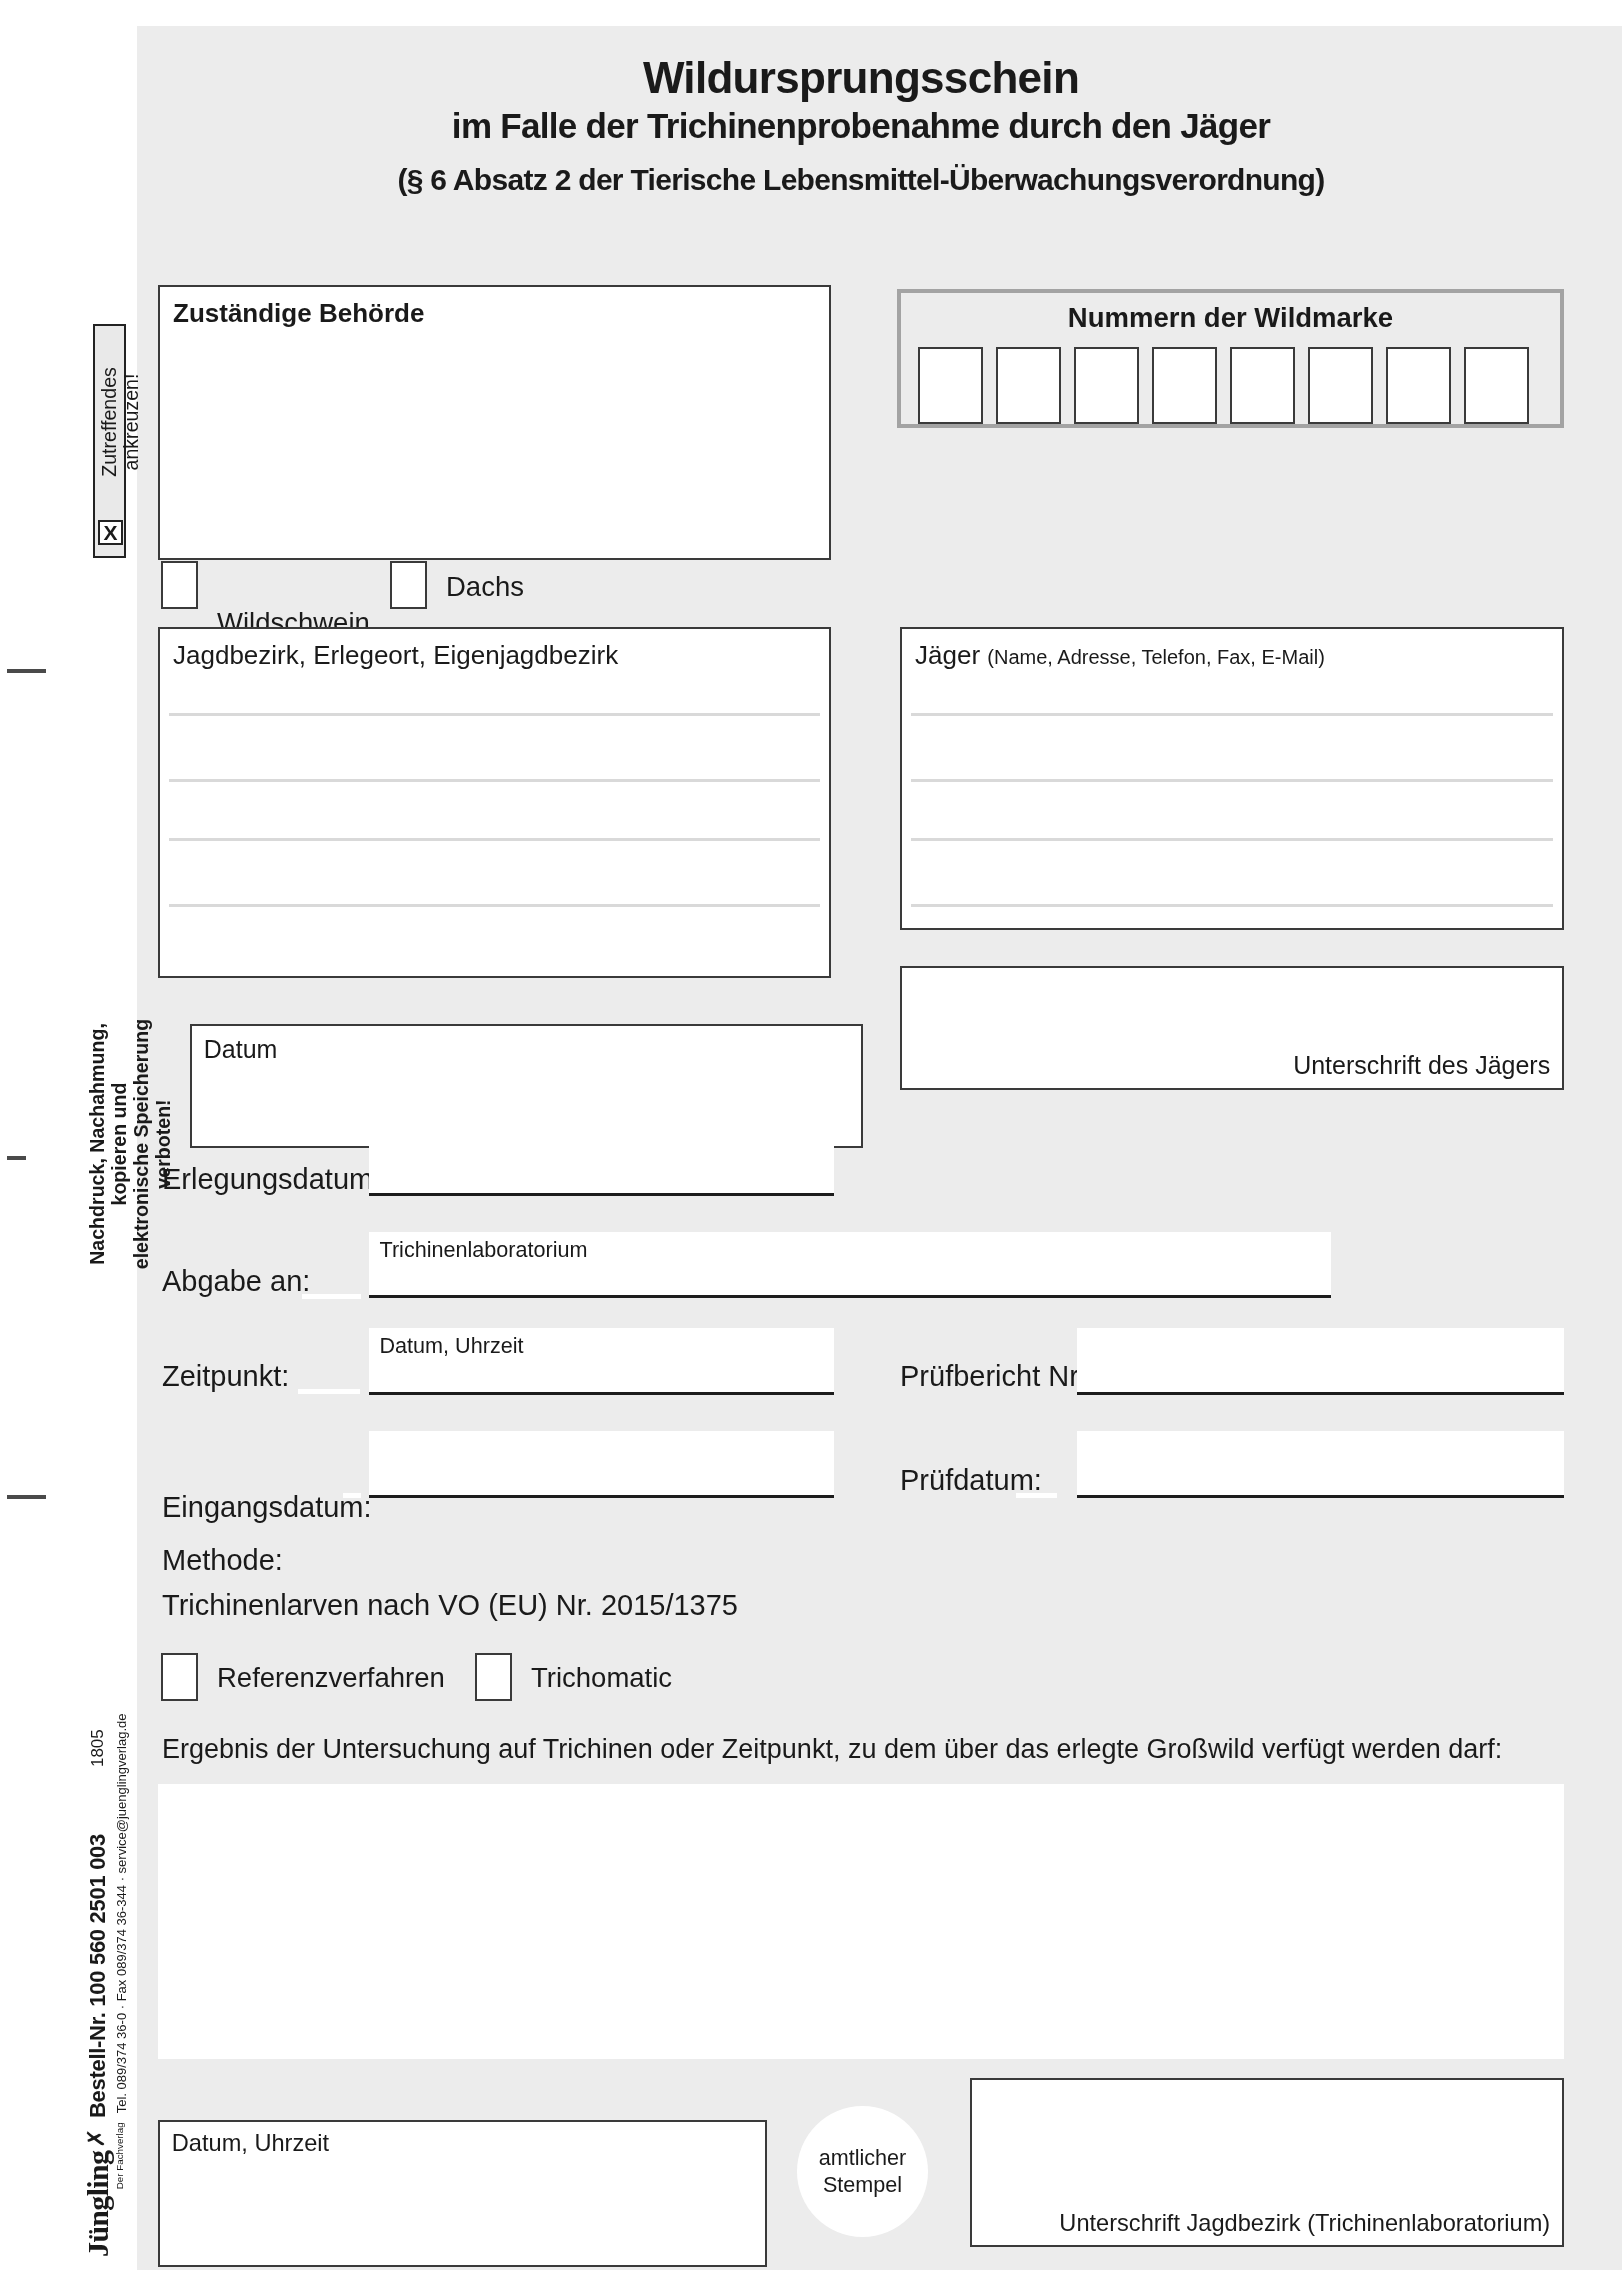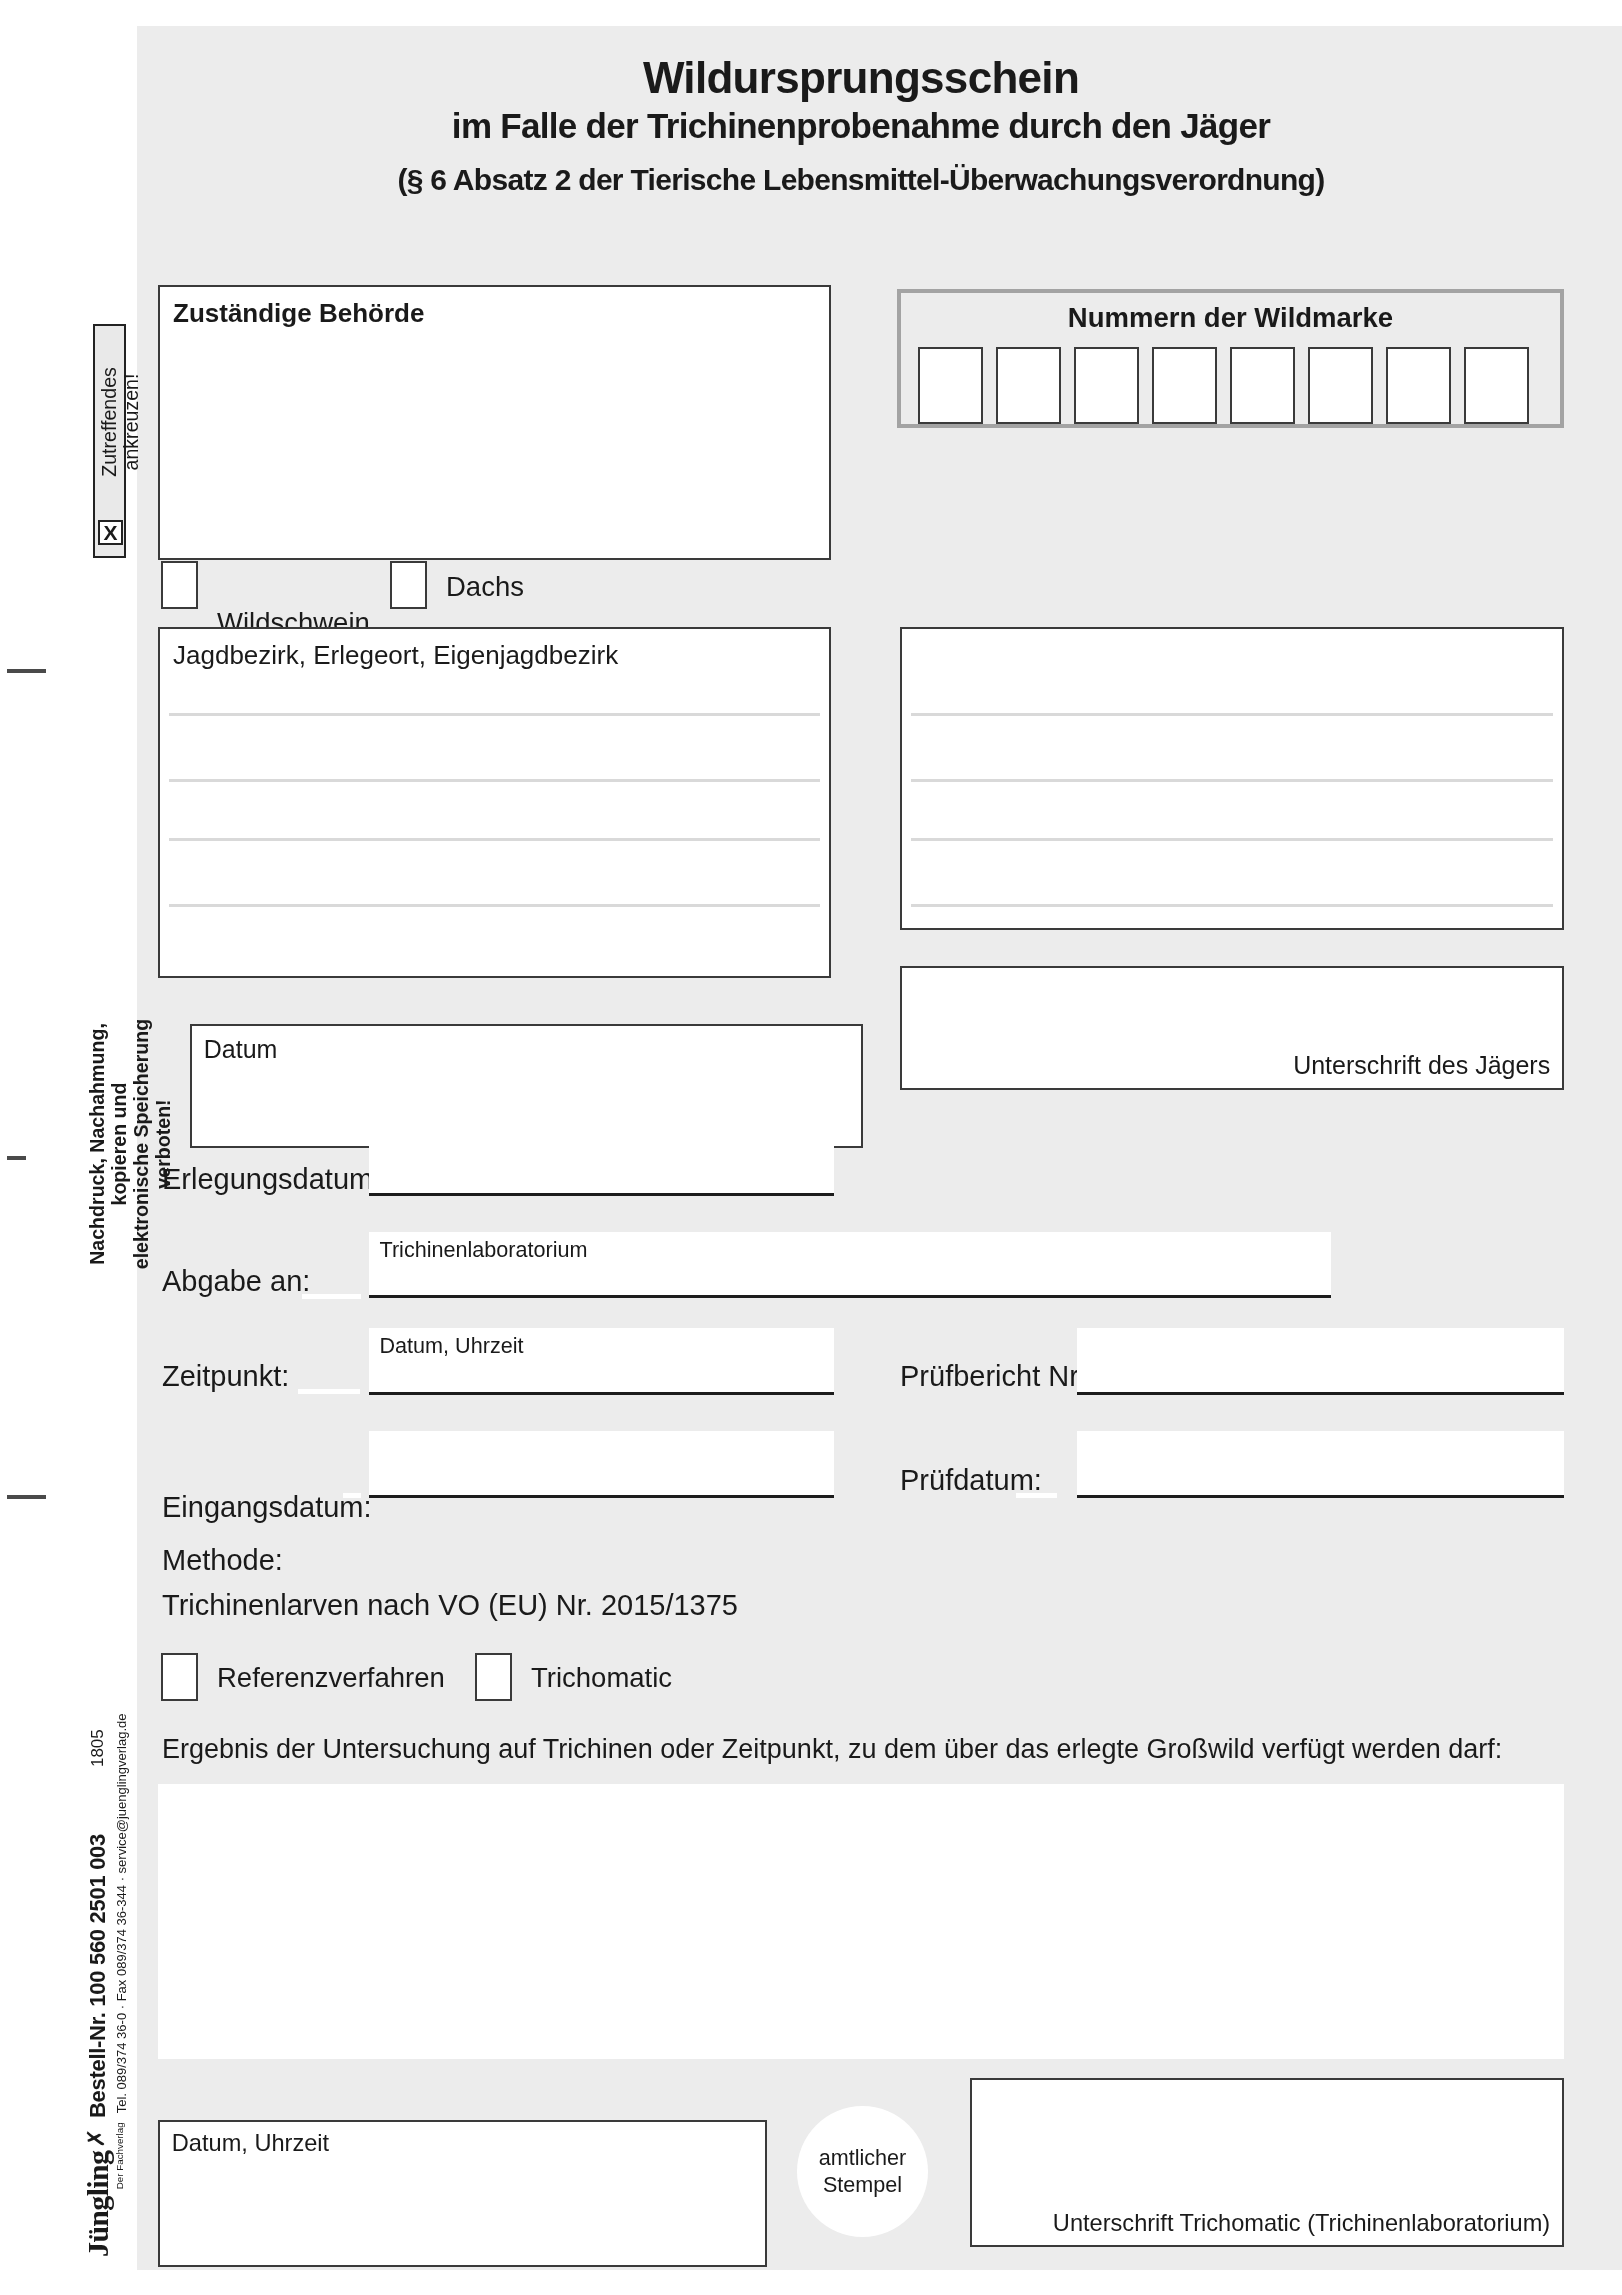--- a/index.html
+++ b/index.html
@@ -112,20 +112,21 @@
 
 <div class="abs box" style="left:158px;top:627px;width:673px;height:351px;">
   <div class="boxlabel" style="padding:10.5px 13px;">Jagdbezirk, Erlegeort, Eigenjagdbezirk</div>
   <div class="wline" style="top:84px;"></div>
   <div class="wline" style="top:150px;"></div>
   <div class="wline" style="top:209px;"></div>
   <div class="wline" style="top:275px;"></div>
 </div>
 
 <div class="abs box" style="left:900px;top:627px;width:664px;height:303px;">
+  <div class="boxlabel" style="padding:10.5px 13px;"><span>Jäger</span> <span class="detail">(Name, Adresse, Telefon, Fax, E-Mail)</span></div>
   <div class="wline" style="top:84px;"></div>
   <div class="wline" style="top:150px;"></div>
   <div class="wline" style="top:209px;"></div>
   <div class="wline" style="top:275px;"></div>
 </div>
 
 <div class="abs box" style="left:158px;top:1024px;width:673px;height:124px;margin-left:32px;">
   <div class="corner-label" style="left:11.8px;top:9.2px;">Datum</div>
 </div>
 
@@ -172,15 +173,15 @@
 </div>
 
 <div class="abs stamp">
   <div>
     <div>amtlicher</div>
     <div>Stempel</div>
   </div>
 </div>
 
 <div class="abs box" style="left:970px;top:2078px;width:594px;height:169px;">
-  <div class="sig-label" style="font-size:23.6px;">Unterschrift Trichomatic (Trichinenlaboratorium)</div>
+  <div class="sig-label" style="font-size:23.6px;">Unterschrift Jagdbezirk (Trichinenlaboratorium)</div>
 </div>
 
 
 </body></html>

